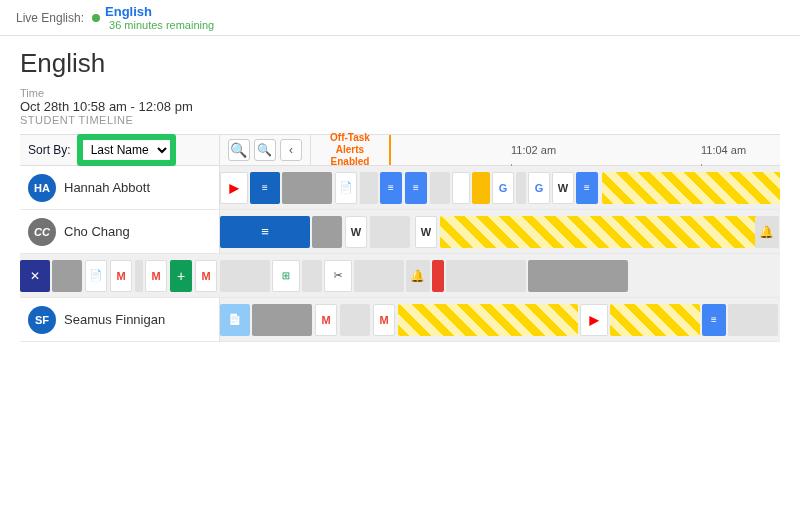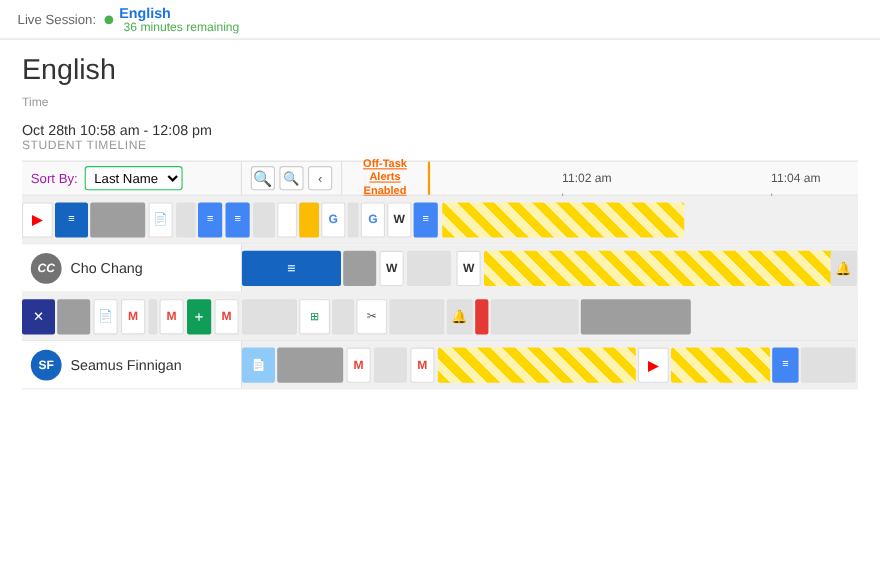--- a/index.html
+++ b/index.html
@@ -16,21 +16,21 @@
     .live-session-label { color: #666; font-size: 12px; margin-right: 8px; }
     .live-dot { width: 8px; height: 8px; background: #4caf50; border-radius: 50%; display: inline-block; margin-right: 5px; }
     .session-name { color: #1a73e8; font-size: 13px; font-weight: bold; }
     .time-remaining { font-size: 11px; color: #4caf50; margin-left: 4px; }
 
     
     .main { padding: 12px 20px 0 20px; }
     .back-link { color: #1a73e8; font-size: 12px; margin-bottom: 8px; cursor: pointer; }
     .back-link::before { content: "< "; }
     .page-title { font-size: 26px; font-weight: 300; color: #333; margin-bottom: 8px; }
-    .time-label { font-size: 11px; color: #999; margin-bottom: 12px; }
+    .time-label { font-size: 11px; color: #999; margin-bottom: 0; }
     .time-value { font-size: 13px; color: #333; }
     .section-label { font-size: 11px; color: #999; letter-spacing: 0.5px; text-transform: uppercase; margin-bottom: 8px; }
 
     
     .timeline-container { position: relative; }
 
     
     .controls-row {
       display: flex;
       align-items: center;
@@ -41,24 +41,24 @@
     }
     .sort-area {
       display: flex;
       align-items: center;
       width: 200px;
       min-width: 200px;
       padding: 0 8px;
       border-right: 1px solid #e0e0e0;
       height: 100%;
     }
-    .sort-label { font-size: 12px; color: #a21caf; margin-right: 6px; text-align: right; }
+    .sort-label { font-size: 12px; color: #0f172a; margin-right: 6px; text-align: right; }
     .sort-select {
       font-size: 12px;
-      border: 1px solid #22c55e;
+      border: 6px solid #22c55e;
       border-radius: 3px;
       padding: 2px 4px;
       background: #fff;
       cursor: pointer;
     }
     .zoom-controls {
       display: flex;
       align-items: center;
       padding: 0 8px;
       gap: 4px;
@@ -91,21 +91,20 @@
       justify-content: center;
       flex: 0 0 80px;
       text-align: center;
       font-size: 10px;
       color: #ff6600;
       font-weight: bold;
       border-right: 2px solid #ff9900;
       padding: 0 6px;
       height: 100%;
       line-height: 1.2;
-      text-decoration: underline;
     }
     .time-header-area {
       flex: 1;
       display: flex;
       align-items: center;
       position: relative;
       height: 100%;
     }
     .time-marker {
       position: absolute;
@@ -182,21 +181,21 @@
         #ffd700 8px,
         #fff3b0 8px,
         #fff3b0 16px
       );
     }
   </style>
 </head>
 <body>
 
 <div class="top-bar">
-  <span class="live-session-label">Live Session:</span>
+  <span class="live-session-label">Live English:</span>
   <span class="live-dot"></span>
   <div style="display:flex;flex-direction:column;">
     <span class="session-name">English</span>
     <span class="time-remaining">36 minutes remaining</span>
   </div>
 </div>
 
 <div class="main">
   <div class="page-title">English</div>
   <div class="time-label">Time</div>
@@ -221,20 +220,24 @@
       <div class="off-task-alert">Off-Task Alerts<br>Enabled</div>
       <div class="time-header-area">
         <span class="time-marker" style="left:120px;">11:02 am</span>
         <span class="time-marker" style="left:310px;">11:04 am</span>
       </div>
     </div>
 
     <div class="student-rows">
 
       <div class="student-row">
+        <div class="student-info">
+          <div class="avatar" style="background:#1565c0;">HA</div>
+          <span class="student-name">Hannah Abbott</span>
+        </div>
         <div class="activity-strip">
 
           <div class="act-block" style="left:0;width:28px;background:#fff;border:1px solid #ddd;">
             <span style="color:#ff0000;font-size:12px;font-weight:bold;">▶</span>
           </div>
 
           <div class="act-block" style="left:30px;width:30px;background:#1565c0;">
             <span style="font-size:10px;color:#fff;">≡</span>
           </div>
 

